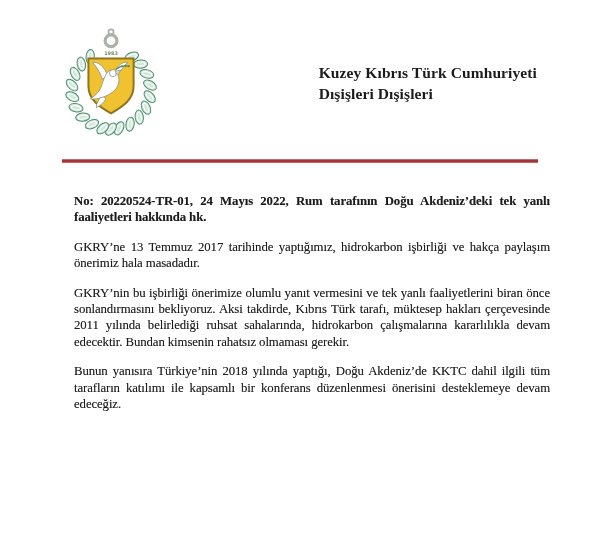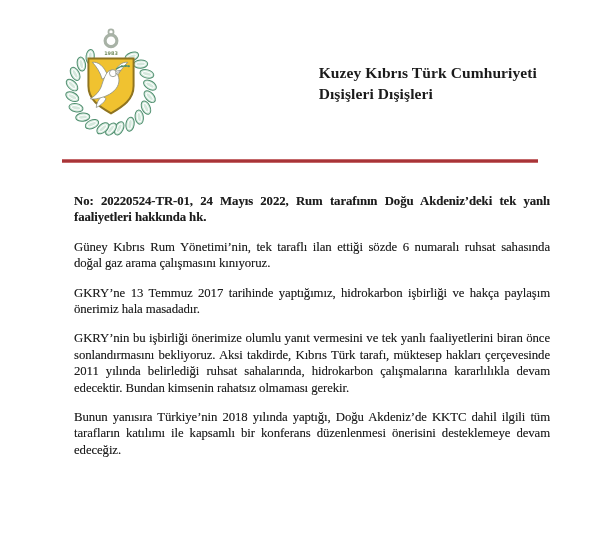--- a/index.html
+++ b/index.html
@@ -131,19 +131,18 @@
 
   <div class="ministry">
     <div>Kuzey Kıbrıs Türk Cumhuriyeti</div>
     <div>Dışişleri Dışişleri</div>
   </div>
 
   <div class="rule"></div>
 
   <main class="content">
     <p class="subject">No: 20220524-TR-01, 24 Mayıs 2022, Rum tarafının Doğu Akdeniz’deki tek yanlı faaliyetleri hakkında hk.</p>
-    <p>Güney Kıbrıs Rum Yönetimi’nin, tek taraflı ilan ettiği sözde 6 numaralı ruhsat sahasında doğal gaz arama çalışmasını kınıyoruz.</p>
     <p>GKRY’ne 13 Temmuz 2017 tarihinde yaptığımız, hidrokarbon işbirliği ve hakça paylaşım önerimiz hala masadadır.</p>
     <p>GKRY’nin bu işbirliği önerimize olumlu yanıt vermesini ve tek yanlı faaliyetlerini biran önce sonlandırmasını bekliyoruz. Aksi takdirde, Kıbrıs Türk tarafı,  müktesep hakları çerçevesinde 2011 yılında belirlediği ruhsat sahalarında, hidrokarbon çalışmalarına kararlılıkla devam edecektir.  Bundan kimsenin rahatsız olmaması gerekir.</p>
     <p>Bunun yanısıra Türkiye’nin 2018 yılında yaptığı, Doğu Akdeniz’de KKTC dahil ilgili tüm tarafların katılımı ile kapsamlı bir konferans düzenlenmesi önerisini desteklemeye devam edeceğiz.</p>
   </main>
 
 </div>
 
 </body></html>

